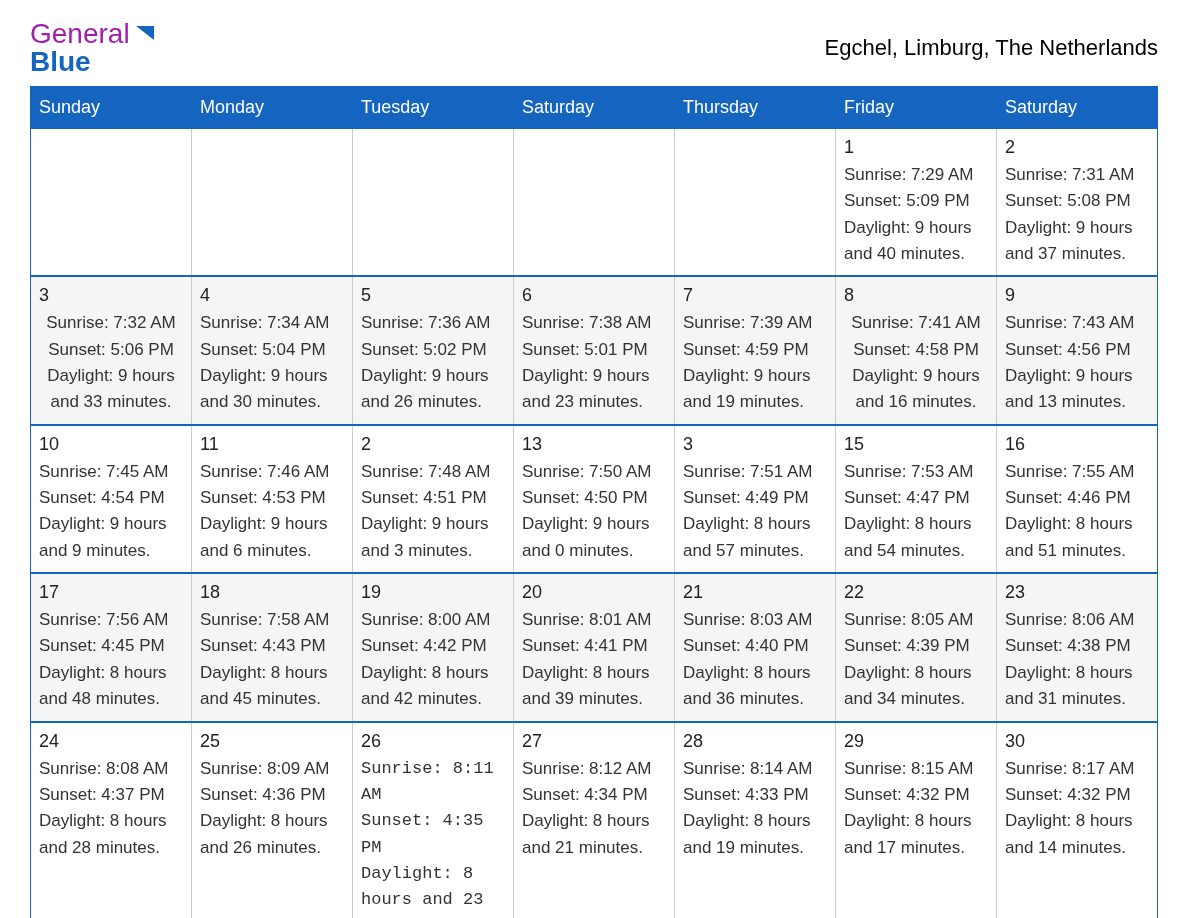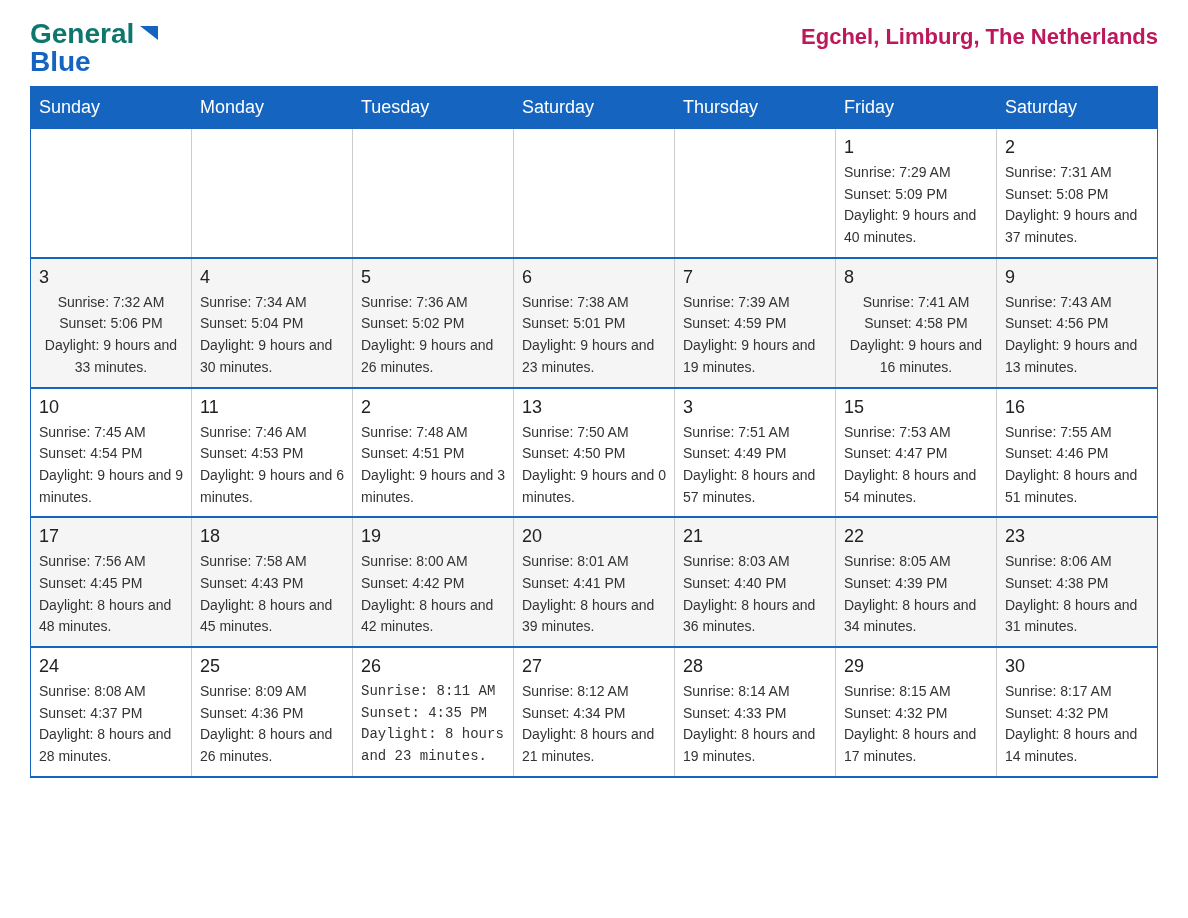--- a/index.html
+++ b/index.html
@@ -16,44 +16,43 @@
       align-items: flex-start;
       margin-bottom: 10px;
     }
     .logo {
       display: flex;
       flex-direction: column;
       align-items: flex-start;
     }
     .logo-general {
       font-size: 28px;
-      font-weight: bold;
-      color: #0f766e;
+      font-weight: normal;
+      color: #a21caf;
       line-height: 1;
     }
     .logo-blue {
       font-size: 28px;
       font-weight: bold;
       color: #1565c0;
       line-height: 1;
     }
     .title-block {
       text-align: right;
     }
     .month-title {
       font-size: 52px;
       font-weight: normal;
       color: #222;
       line-height: 1.1;
     }
     .location {
       font-size: 22px;
-      color: #be185d;
-      margin-top: 4px;
-      font-weight: bold;
+      color: #000000;
+      margin-top: 15px;
     }
     table {
       width: 100%;
       border-collapse: collapse;
       margin-top: 10px;
       border-radius: 10px;
     }
     thead tr {
       background-color: #1565c0;
     }
@@ -85,21 +84,21 @@
       border-right: 1px solid #1565c0;
     }
     .day-number {
       font-size: 18px;
       color: #222;
       font-weight: normal;
       margin-bottom: 4px;
       display: block;
     }
     .day-info {
-      font-size: 14px;
+      font-size: 17px;
       color: #333;
       line-height: 1.55;
     }
     .empty-cell {
       background: #f9f9f9;
     }
     tbody tr:nth-child(odd) {
       background: #ffffff;
     }
     tbody tr:nth-child(even) {

